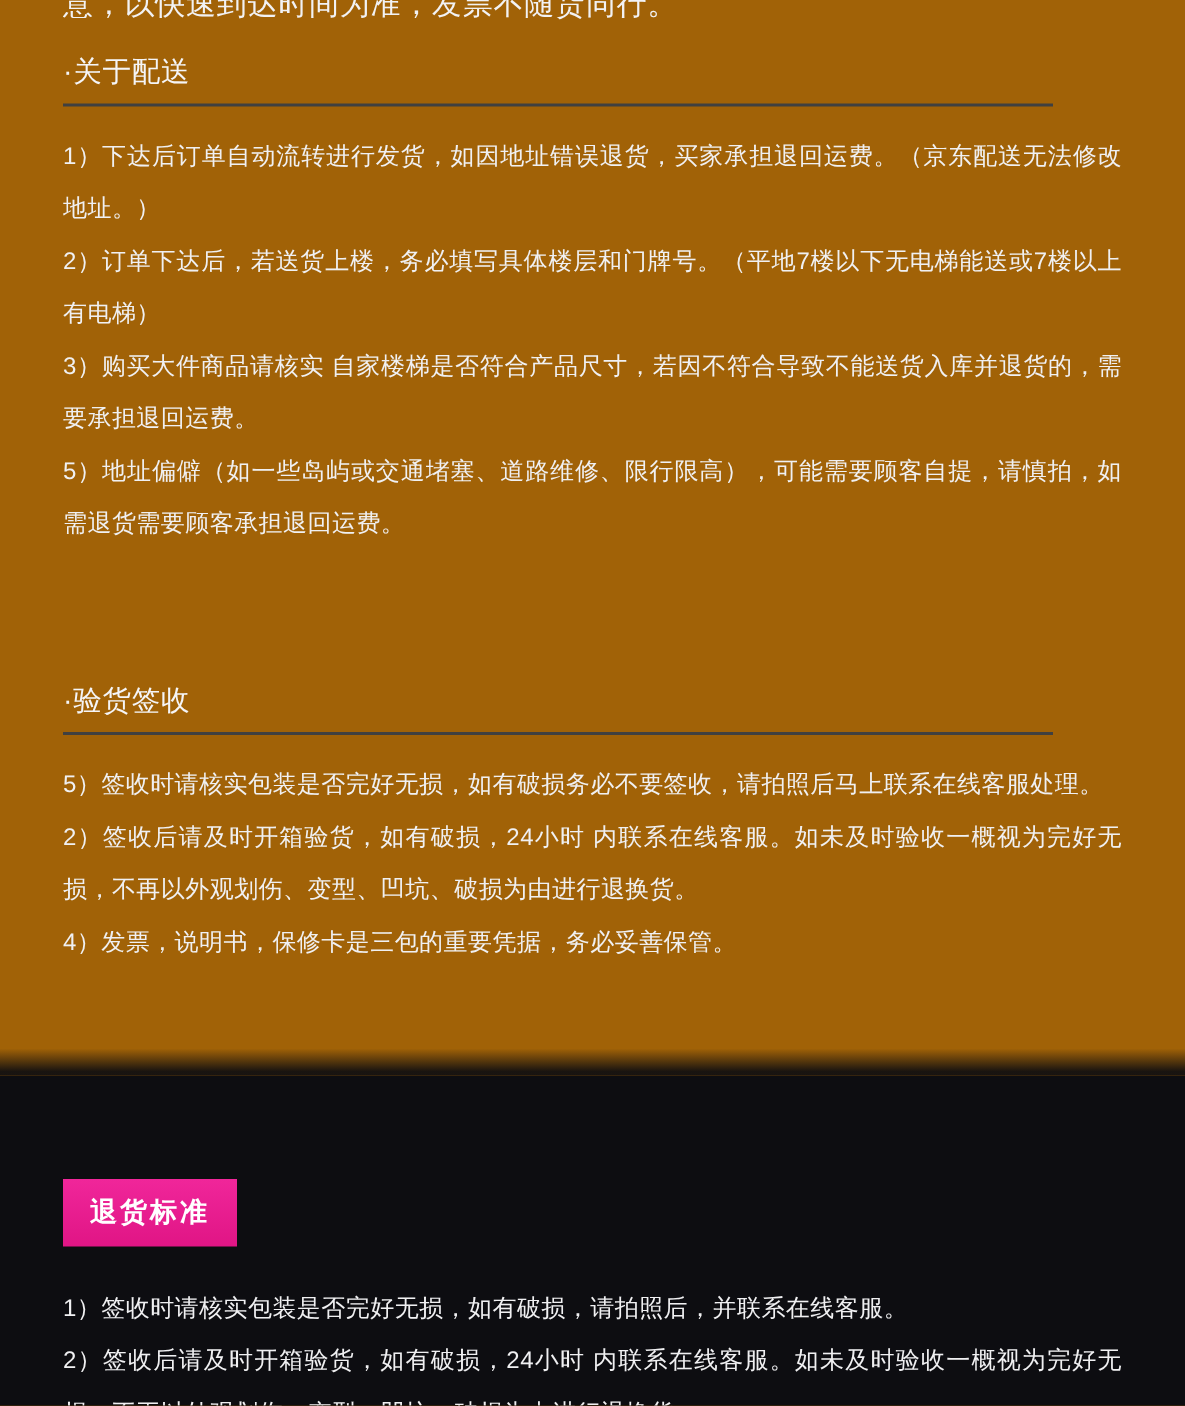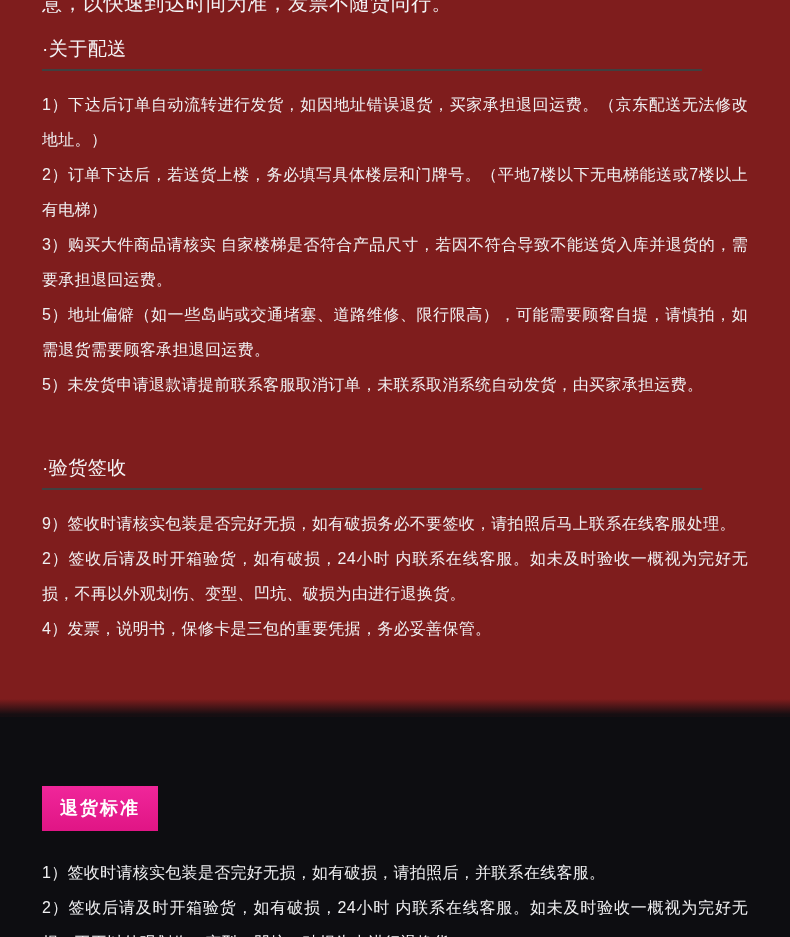--- a/index.html
+++ b/index.html
@@ -12,21 +12,21 @@
     height: 937px;
     overflow: hidden;
     font-family: "Liberation Sans", sans-serif;
     color: #ffffff;
     position: relative;
   }
   .page {
     position: relative;
     width: 790px;
     height: 717px;
-    background: #7f1d1d;
+    background: #a16207;
     padding: 16px;
     box-sizing: border-box;
   }
   .clipped-top {
     position: absolute;
     top: -14px;
     left: 42px;
     width: 710px;
     font-size: 20px;
     line-height: 34px;
@@ -87,28 +87,27 @@
   <div class="clipped-top">意，以快速到达时间为准，发票不随货同行。</div>
 
   <div class="section" style="top: 36px;">
     <div style="display:inline-block;">
       <span class="sec-head" style="display:inline-block; min-width:660px;">·关于配送</span>
     </div>
     <p class="para" style="margin-top:12px;">1）下达后订单自动流转进行发货，如因地址错误退货，买家承担退回运费。（京东配送无法修改地址。）</p>
     <p class="para">2）订单下达后，若送货上楼，务必填写具体楼层和门牌号。（平地7楼以下无电梯能送或7楼以上有电梯）</p>
     <p class="para">3）购买大件商品请核实 自家楼梯是否符合产品尺寸，若因不符合导致不能送货入库并退货的，需要承担退回运费。</p>
     <p class="para">5）地址偏僻（如一些岛屿或交通堵塞、道路维修、限行限高），可能需要顾客自提，请慎拍，如需退货需要顾客承担退回运费。</p>
-    <p class="para">5）未发货申请退款请提前联系客服取消订单，未联系取消系统自动发货，由买家承担运费。</p>
   </div>
 
   <div class="section" style="top: 455px;">
     <div style="display:inline-block;">
       <span class="sec-head" style="display:inline-block; min-width:660px;">·验货签收</span>
     </div>
-    <p class="para" style="margin-top:12px;">9）签收时请核实包装是否完好无损，如有破损务必不要签收，请拍照后马上联系在线客服处理。</p>
+    <p class="para" style="margin-top:12px;">5）签收时请核实包装是否完好无损，如有破损务必不要签收，请拍照后马上联系在线客服处理。</p>
     <p class="para">2）签收后请及时开箱验货，如有破损，24小时 内联系在线客服。如未及时验收一概视为完好无损，不再以外观划伤、变型、凹坑、破损为由进行退换货。</p>
     <p class="para">4）发票，说明书，保修卡是三包的重要凭据，务必妥善保管。</p>
   </div>
 
   <div class="section" style="top: 786px;">
     <span class="pink-badge">退货标准</span>
     <p class="para" style="margin-top:24px;">1）签收时请核实包装是否完好无损，如有破损，请拍照后，并联系在线客服。</p>
     <p class="para">2）签收后请及时开箱验货，如有破损，24小时 内联系在线客服。如未及时验收一概视为完好无损，不再以外观划伤、变型、凹坑、破损为由进行退换货。</p>
   </div>
 

